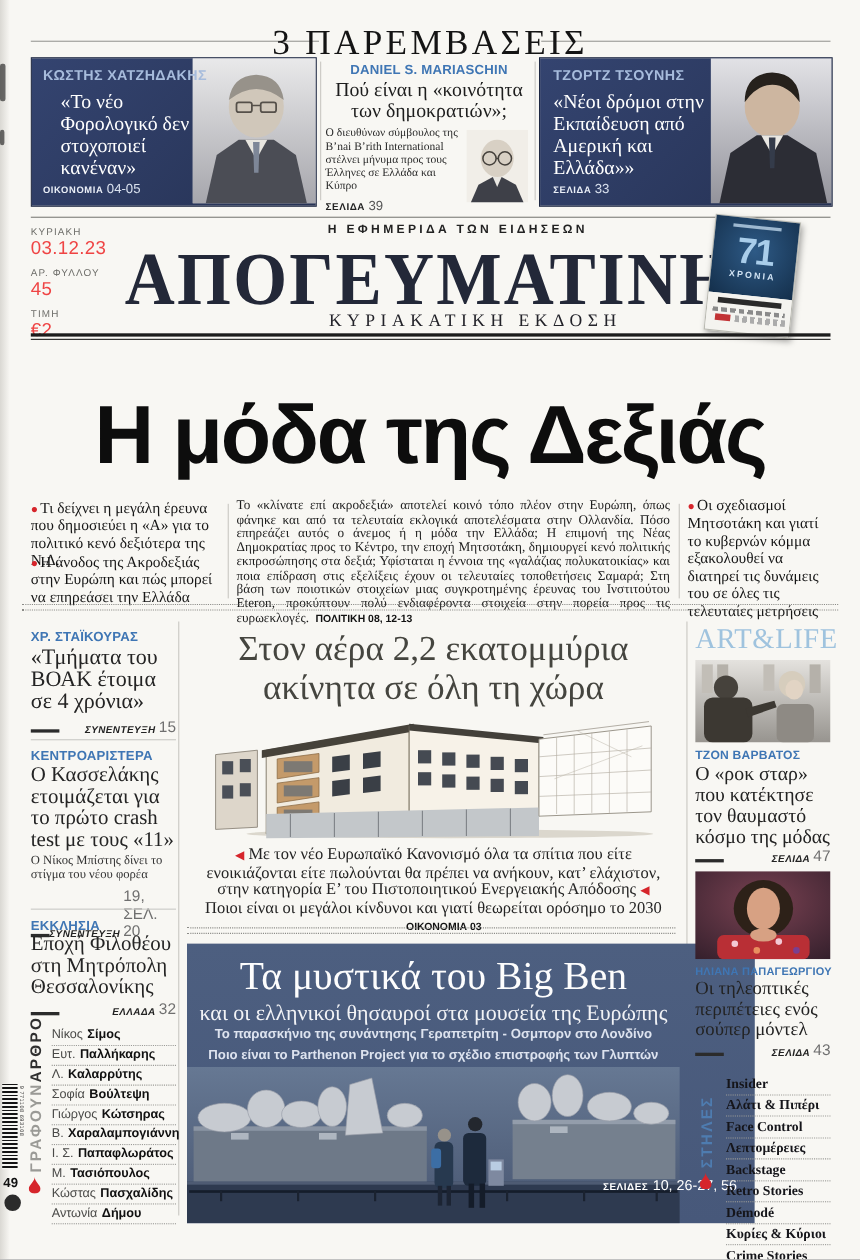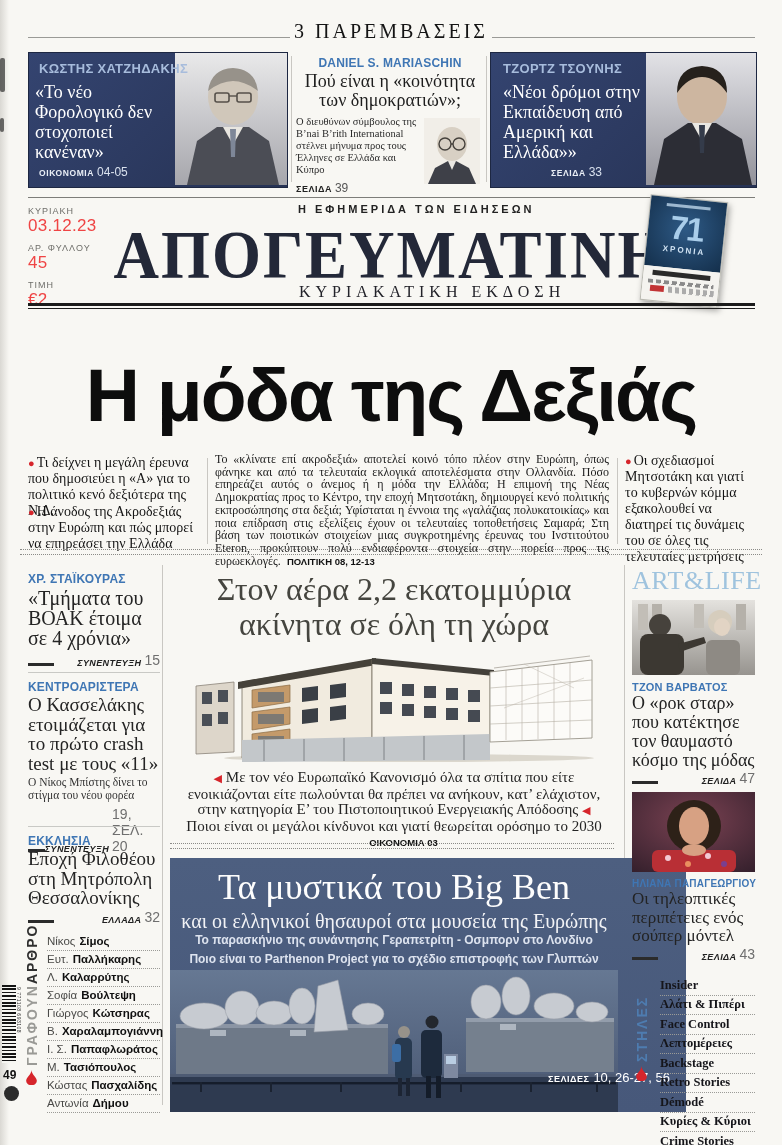--- a/index.html
+++ b/index.html
@@ -2,21 +2,21 @@
 <html><head>
 <meta charset="utf-8">
 <style>
   html,body{margin:0;padding:0;background:#9a9a9a;}
   #paper{position:relative;width:782px;height:1145px;margin:0 auto;background:#f8f7f3;
          overflow:hidden;font-family:"Liberation Sans","DejaVu Sans",sans-serif;color:#1a1a1a;}
   .abs{position:absolute;}
   .serif{font-family:"Liberation Serif","DejaVu Serif",serif;}
   .center{text-align:center;}
   
-  .toptitle{font-family:"Liberation Serif",serif;font-size:20px;letter-spacing:3px;color:#141414;text-align:center;}
+  .toptitle{font-family:"Liberation Serif",serif;font-size:32px;letter-spacing:3px;color:#141414;text-align:center;}
   .hrule{background:#9a9a96;height:1px;}
   .navybox{background:linear-gradient(135deg,#344470,#263254);border:1px solid #1d2742;}
   .boxkick{color:#a7bcdc;font-weight:bold;font-size:13px;letter-spacing:.3px;}
   .boxhead{color:#ffffff;font-family:"Liberation Serif",serif;font-size:18px;line-height:20px;}
   .boxref{color:#e9eef6;}
   .boxref .lab{font-size:8.5px;font-weight:bold;letter-spacing:.6px;}
   .boxref .num{font-size:12px;color:#d9e1ee;margin-left:3px;}
   .kick{font-weight:bold;color:#3f76b4;font-size:12px;letter-spacing:.2px;}
   .vline{width:1px;background:#c9c7c2;}
   
@@ -110,21 +110,21 @@
       <ellipse cx="58" cy="44" rx="25" ry="28" fill="#d0c7ba"></ellipse>
       <path d="M33,38 Q36,16 58,15 Q80,16 83,38 Q70,28 58,28 Q46,28 33,38Z" fill="#97928a"></path>
       <rect x="40" y="40" width="14" height="9" rx="2" fill="none" stroke="#55504a" stroke-width="1.6"></rect>
       <rect x="62" y="40" width="14" height="9" rx="2" fill="none" stroke="#55504a" stroke-width="1.6"></rect>
       <line x1="54" y1="43" x2="62" y2="43" stroke="#55504a" stroke-width="1.4"></line>
       <polygon points="12,132 22,88 42,74 74,74 94,88 104,132" fill="#4b4d55"></polygon>
       <polygon points="48,74 58,92 68,74" fill="#e8e6e0"></polygon>
       <polygon points="55,76 61,76 60,104 56,104" fill="#7e8798"></polygon>
     </svg>
     <div class="abs boxkick" style="left:10px;top:8px;">ΚΩΣΤΗΣ ΧΑΤΖΗΔΑΚΗΣ</div>
-    <div class="abs boxhead" style="left:6px;top:29px;width:138px;">«Το νέο Φορολογικό δεν στοχοποιεί κανέναν»</div>
+    <div class="abs boxhead" style="left:26px;top:29px;width:138px;">«Το νέο Φορολογικό δεν στοχοποιεί κανέναν»</div>
     <div class="abs boxref" style="left:10px;bottom:7px;">
       <span class="lab">ΟΙΚΟΝΟΜΙΑ</span><span class="num">04-05</span>
     </div>
   </div>
 
   <div class="abs vline" style="left:291px;top:56px;height:126px;"></div>
   <div class="abs vline" style="left:486px;top:56px;height:126px;"></div>
   <div class="abs kick center" style="left:296px;top:56px;width:188px;">DANIEL S. MARIASCHIN</div>
   <div class="abs serif center" style="left:294px;top:72px;width:192px;font-size:18px;line-height:19px;color:#1d1d1d;">Πού είναι η «κοινότητα των δημοκρατιών»;</div>
   <div class="abs serif" style="left:296px;top:116px;width:122px;font-size:10.5px;line-height:12px;color:#2a2a2a;">Ο διευθύνων σύμβουλος της B’nai B’rith International στέλνει μήνυμα προς τους Έλληνες σε Ελλάδα και Κύπρο</div>
@@ -151,21 +151,21 @@
         </defs>
       <rect width="110" height="132" fill="url(#gpr)"></rect>
       <ellipse cx="56" cy="44" rx="25" ry="28" fill="#cdb6a0"></ellipse>
       <path d="M31,40 Q31,14 56,13 Q81,14 81,40 Q70,24 56,24 Q42,24 31,40Z" fill="#26211c"></path>
       <polygon points="8,132 18,86 42,70 70,70 96,86 106,132" fill="#2c2d35"></polygon>
       <polygon points="46,70 56,88 66,70" fill="#e9e7e2"></polygon>
       <polygon points="53,72 59,72 58,100 54,100" fill="#343b4a"></polygon>
     </svg>
     <div class="abs boxkick" style="left:12px;top:8px;">ΤΖΟΡΤΖ ΤΣΟΥΝΗΣ</div>
     <div class="abs boxhead" style="left:12px;top:29px;width:145px;">«Νέοι δρόμοι στην Εκπαίδευση από Αμερική και Ελλάδα»»</div>
-    <div class="abs boxref" style="left:12px;bottom:7px;margin-left:48px;">
+    <div class="abs boxref" style="left:12px;bottom:7px;">
       <span class="lab">ΣΕΛΙΔΑ</span><span class="num">33</span>
     </div>
   </div>
 
   <div class="abs hrule" style="left:28px;top:197px;width:727px;background:#7d7d79;"></div>
   <div class="abs mlab" style="left:28px;top:206px;">ΚΥΡΙΑΚΗ</div>
   <div class="abs mval" style="left:28px;top:216px;">03.12.23</div>
   <div class="abs mlab" style="left:28px;top:243px;">ΑΡ. ΦΥΛΛΟΥ</div>
   <div class="abs mval" style="left:28px;top:253px;">45</div>
   <div class="abs mlab" style="left:28px;top:280px;">ΤΙΜΗ</div>

